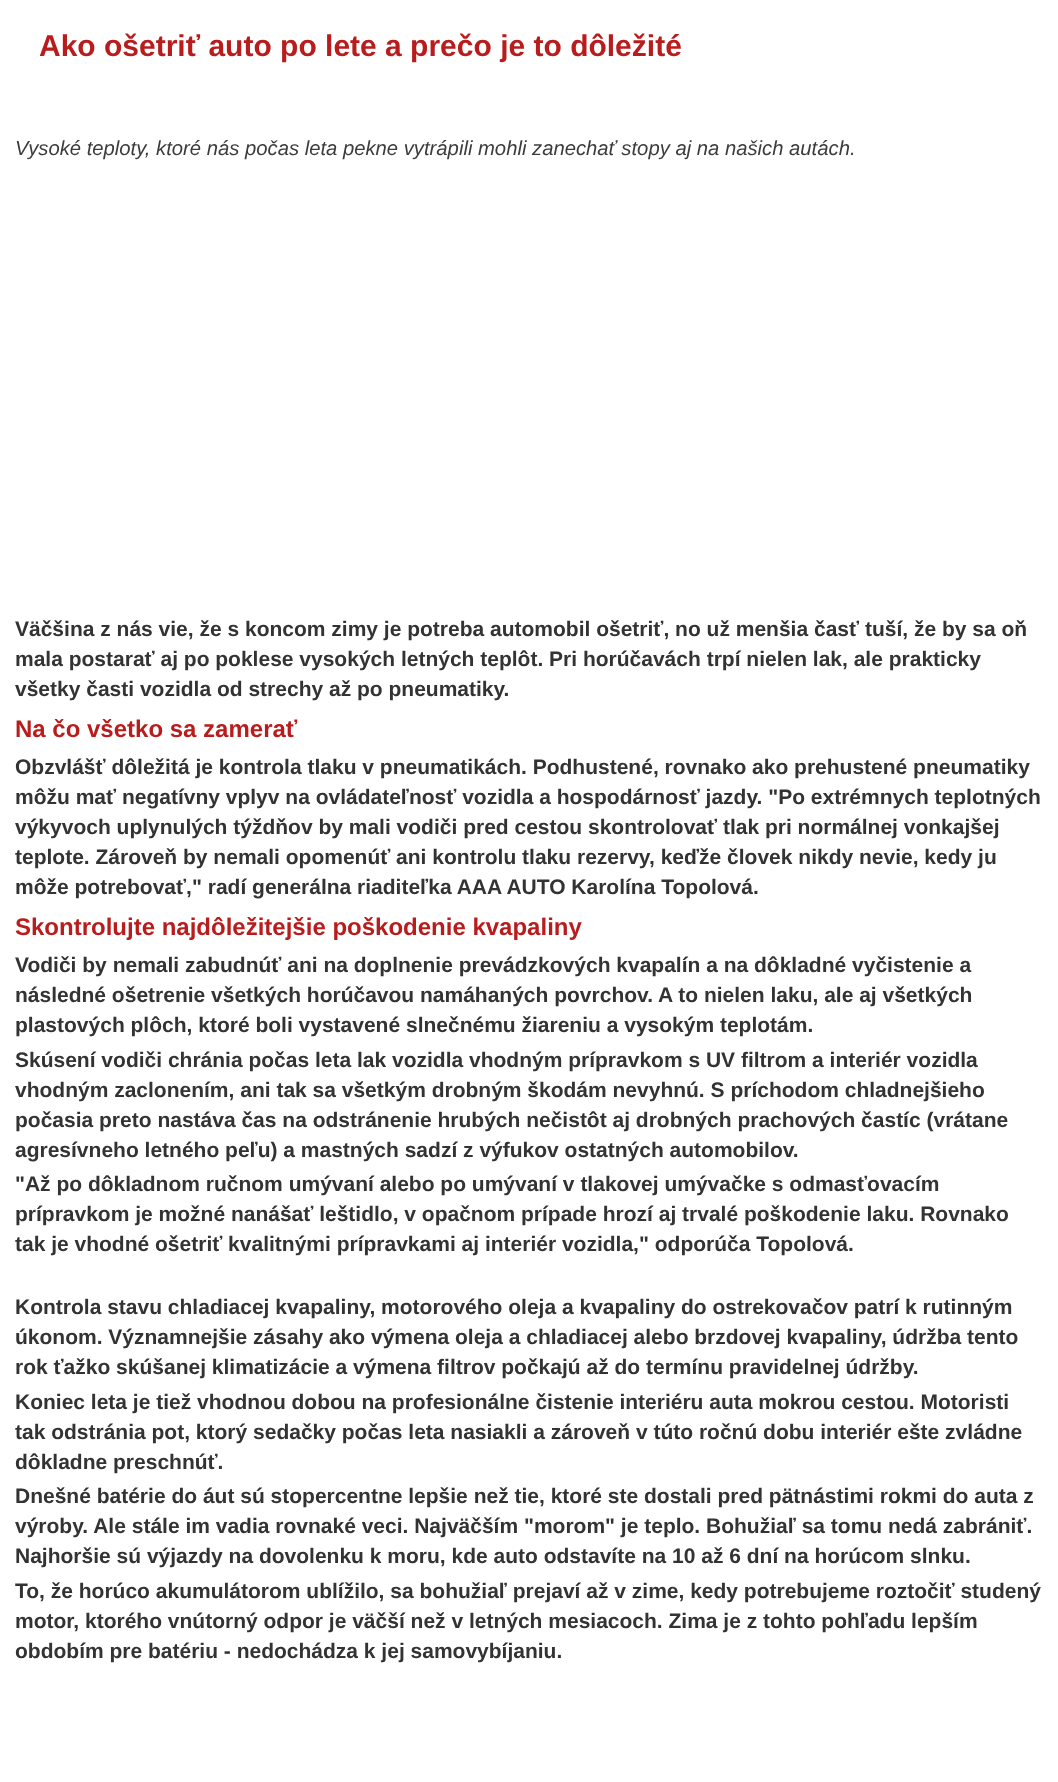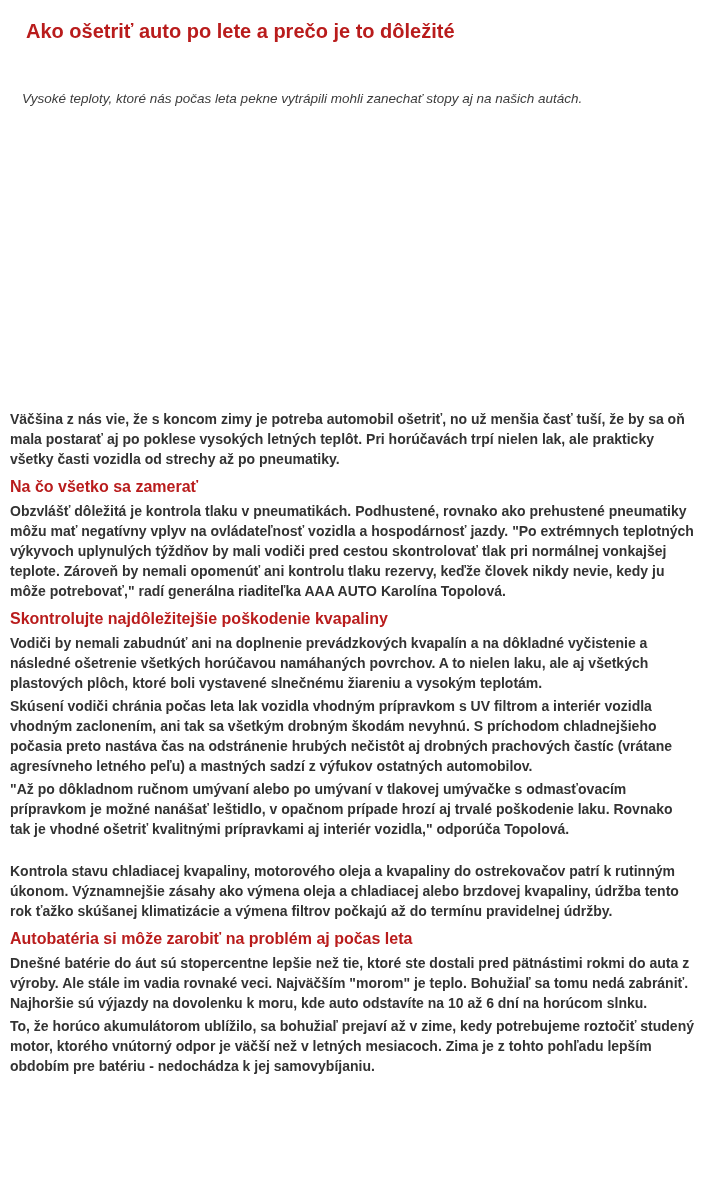--- a/index.html
+++ b/index.html
@@ -17,21 +17,21 @@
     line-height: 30px;
     font-weight: 700;
     color: #b91c1c;
     margin: 16px;
   }
   p.lead {
     font-style: italic;
     font-size: 13.5px;
     line-height: 16px;
     color: #3c3c3c;
-    margin: 45px 0 0 12px;
+    margin: 45px 0 0 0;
   }
   .image-spacer {
     height: 302px;
     background: #ffffff;
   }
   p.body-text {
     font-size: 14px;
     line-height: 20px;
     color: #333333;
     margin: 0 0 3px 0;
@@ -69,21 +69,21 @@
 
   <p class="body-text">Skúsení vodiči chránia počas leta lak vozidla vhodným prípravkom s UV filtrom a interiér vozidla vhodným zaclonením, ani tak sa všetkým drobným škodám nevyhnú. S príchodom chladnejšieho počasia preto nastáva čas na odstránenie hrubých nečistôt aj drobných prachových častíc (vrátane agresívneho letného peľu) a mastných sadzí z výfukov ostatných automobilov.</p>
 
   <p class="body-text">"Až po dôkladnom ručnom umývaní alebo po umývaní v tlakovej umývačke s odmasťovacím prípravkom je možné nanášať leštidlo, v opačnom prípade hrozí aj trvalé poškodenie laku. Rovnako tak je vhodné ošetriť kvalitnými prípravkami aj interiér vozidla," odporúča Topolová.</p>
 
   <div class="section-gap"></div>
 
 
   <p class="body-text">Kontrola stavu chladiacej kvapaliny, motorového oleja a kvapaliny do ostrekovačov patrí k rutinným úkonom. Významnejšie zásahy ako výmena oleja a chladiacej alebo brzdovej kvapaliny, údržba tento rok ťažko skúšanej klimatizácie a výmena filtrov počkajú až do termínu pravidelnej údržby.</p>
 
+  <p class="body-text">Koniec leta je tiež vhodnou dobou na profesionálne čistenie interiéru auta mokrou cestou. Motoristi tak odstránia pot, ktorý sedačky počas leta nasiakli a zároveň v túto ročnú dobu interiér ešte zvládne dôkladne preschnúť.</p>
 
-  <h3 class="section-heading">Autobatéria si môže zarobiť na problém aj počas leta</h3>
 
   <p class="body-text">Dnešné batérie do áut sú stopercentne lepšie než tie, ktoré ste dostali pred pätnástimi rokmi do auta z výroby. Ale stále im vadia rovnaké veci. Najväčším "morom" je teplo. Bohužiaľ sa tomu nedá zabrániť. Najhoršie sú výjazdy na dovolenku k moru, kde auto odstavíte na 10 až 6 dní na horúcom slnku.</p>
 
 
   <p class="body-text">To, že horúco akumulátorom ublížilo, sa bohužiaľ prejaví až v zime, kedy potrebujeme roztočiť studený motor, ktorého vnútorný odpor je väčší než v letných mesiacoch. Zima je z tohto pohľadu lepším obdobím pre batériu - nedochádza k jej samovybíjaniu.</p>
 
 </div>
 
 </body></html>

